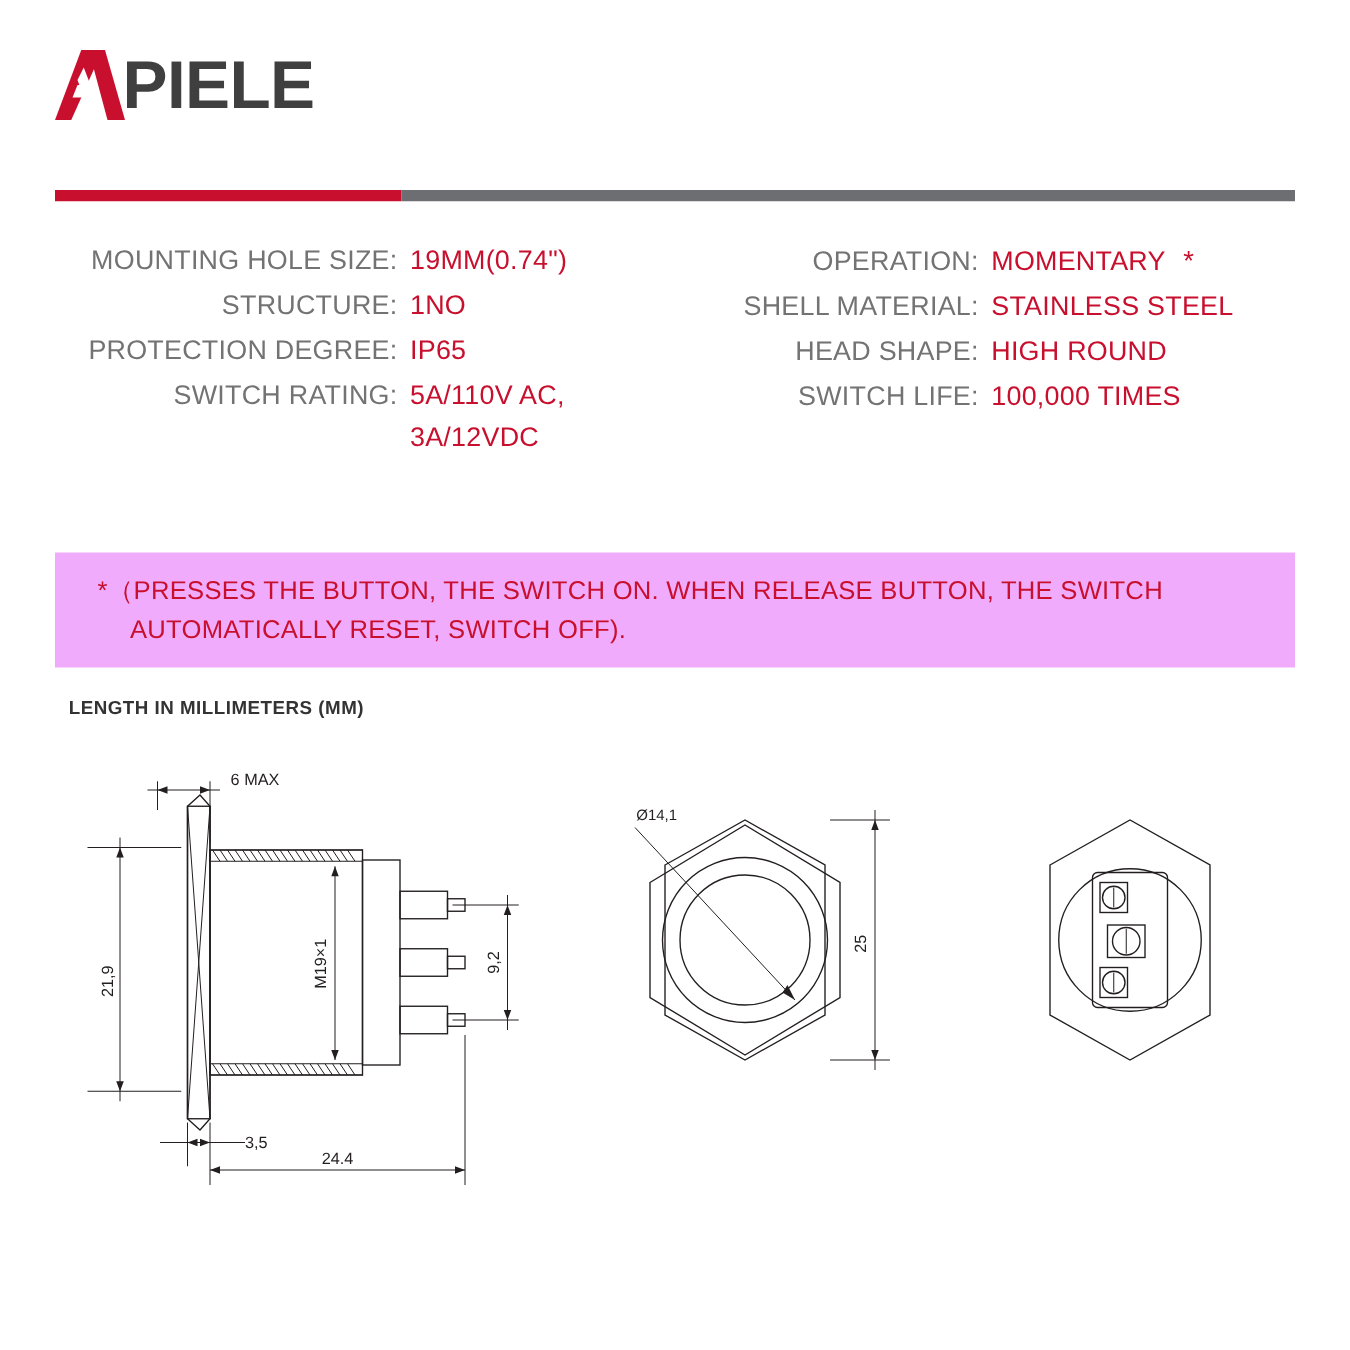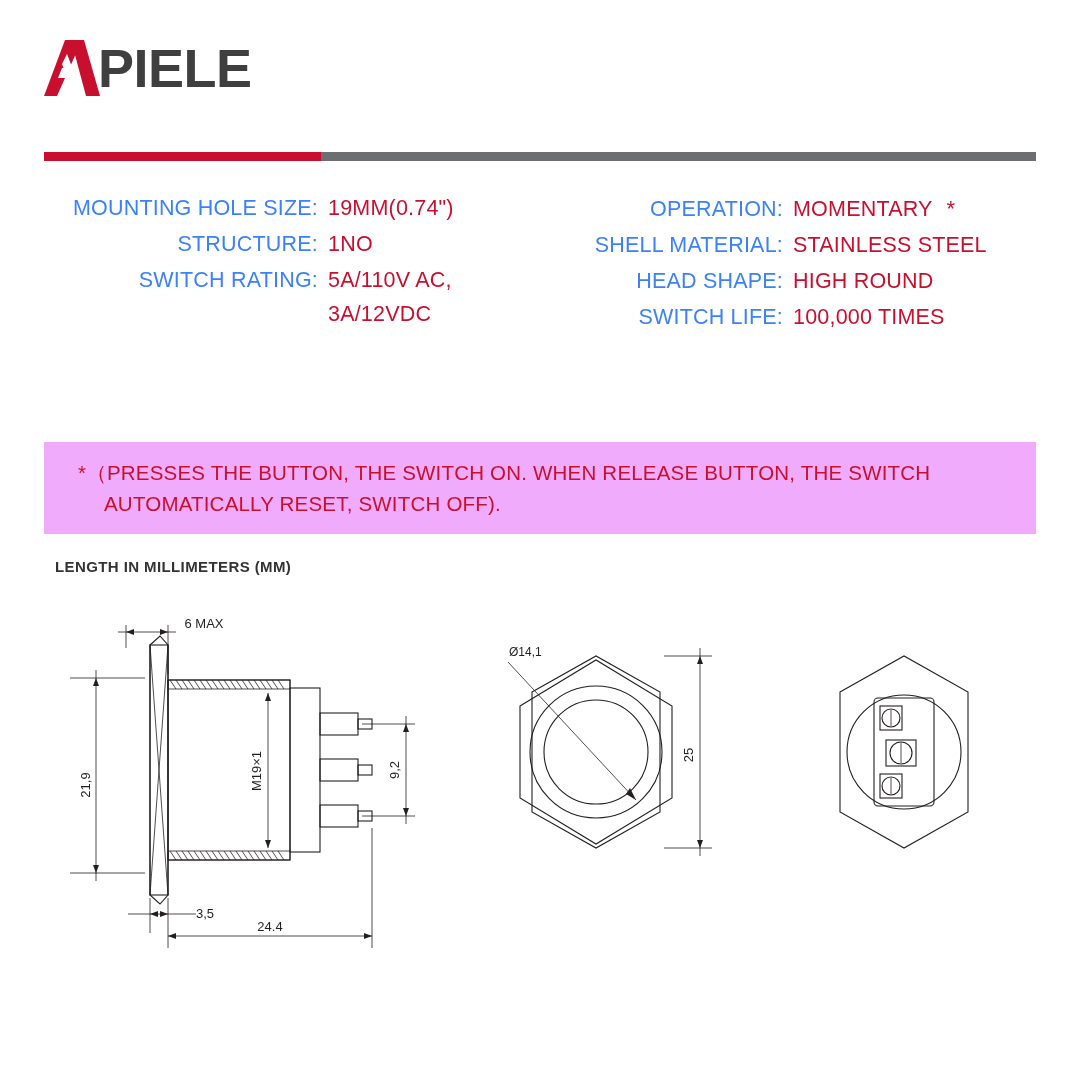--- a/index.html
+++ b/index.html
@@ -26,21 +26,21 @@
   .divider { position:absolute; left:44px; top:152px; width:992px; height:9px; display:flex; }
   .divider .red { width:277px; background:#c8102e; }
   .divider .grey { flex:1; background:#6d6e71; }
 
   
   .specs { position:absolute; left:28px; top:196px; width:1030px; }
   .spec-cols { display:flex; }
   .spec-col { width:50%; }
   .spec-row { display:flex; align-items:baseline; margin-bottom:11px; }
   .spec-label {
-    text-align:right; color:#3b82f6; font-size:21.5px; letter-spacing:.2px;
+    text-align:right; color:#737373; font-size:21.5px; letter-spacing:.2px;
     white-space:nowrap; padding-right:10px;
   }
   .spec-value { color:#c8102e; font-size:21.5px; letter-spacing:.2px; white-space:nowrap; }
   .spec-value .star { color:#c8102e; margin-left:14px; font-size:22px; }
   .col-left .spec-label { width:300px; }
   .col-right .spec-label { width:250px; }
   .spec-sub { margin-top:-2px; }
   .spec-sub .spec-value { display:block; }
 
   
@@ -99,20 +99,24 @@
         <div class="spec-row">
           <div class="spec-label">MOUNTING HOLE SIZE:</div>
           <div class="spec-value">19MM(0.74")</div>
         </div>
 
         <div class="spec-row">
           <div class="spec-label">STRUCTURE:</div>
           <div class="spec-value">1NO</div>
         </div>
 
+        <div class="spec-row">
+          <div class="spec-label">PROTECTION DEGREE:</div>
+          <div class="spec-value">IP65</div>
+        </div>
 
         <div class="spec-row">
           <div class="spec-label">SWITCH RATING:</div>
           <div class="spec-value">5A/110V AC,</div>
         </div>
 
         <div class="spec-row spec-sub">
           <div class="spec-label"></div>
           <div class="spec-value">3A/12VDC</div>
         </div>

